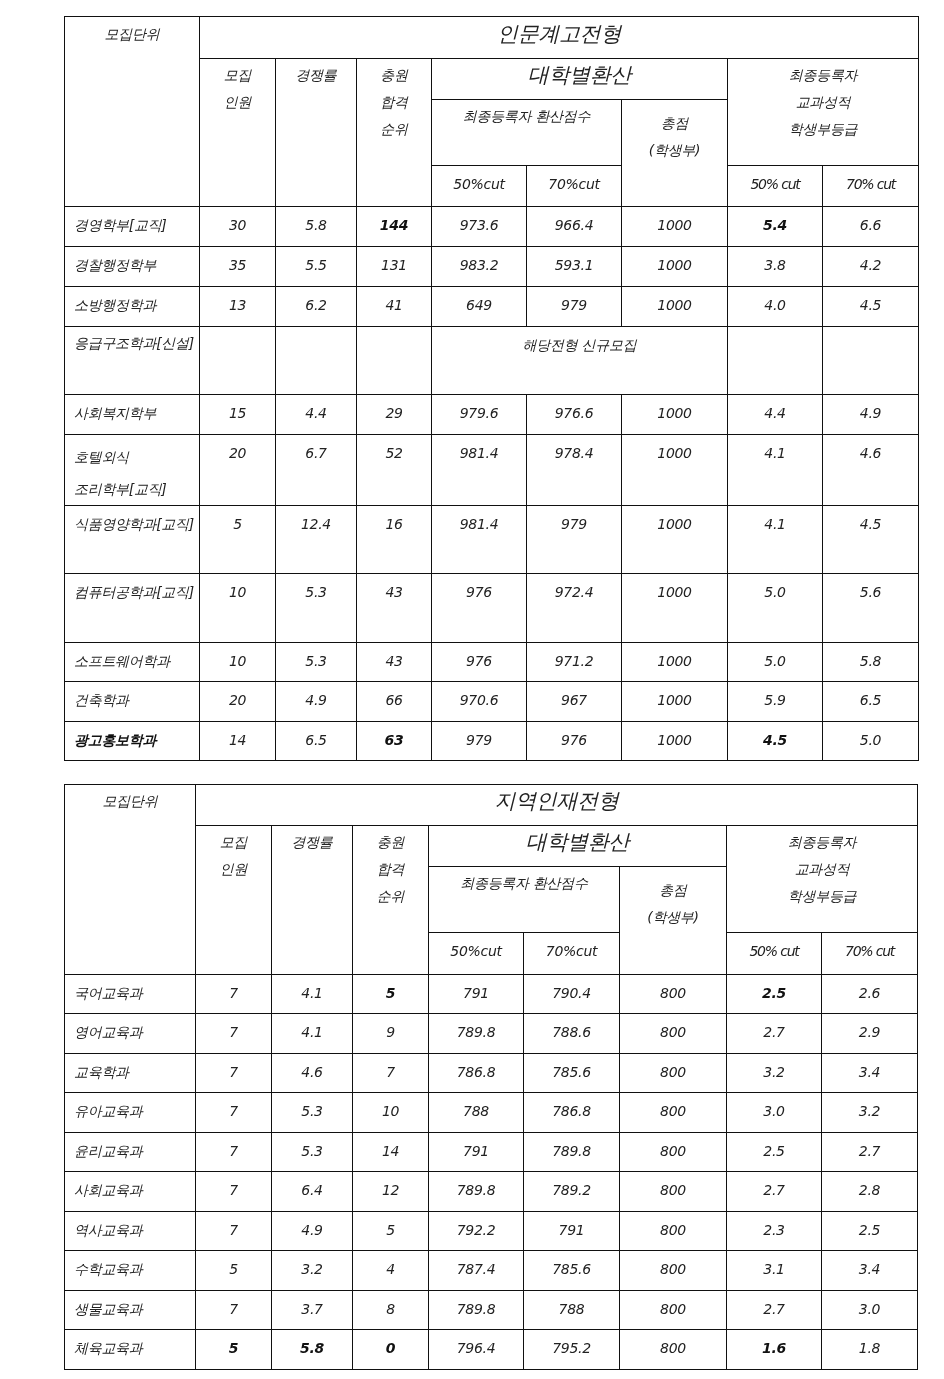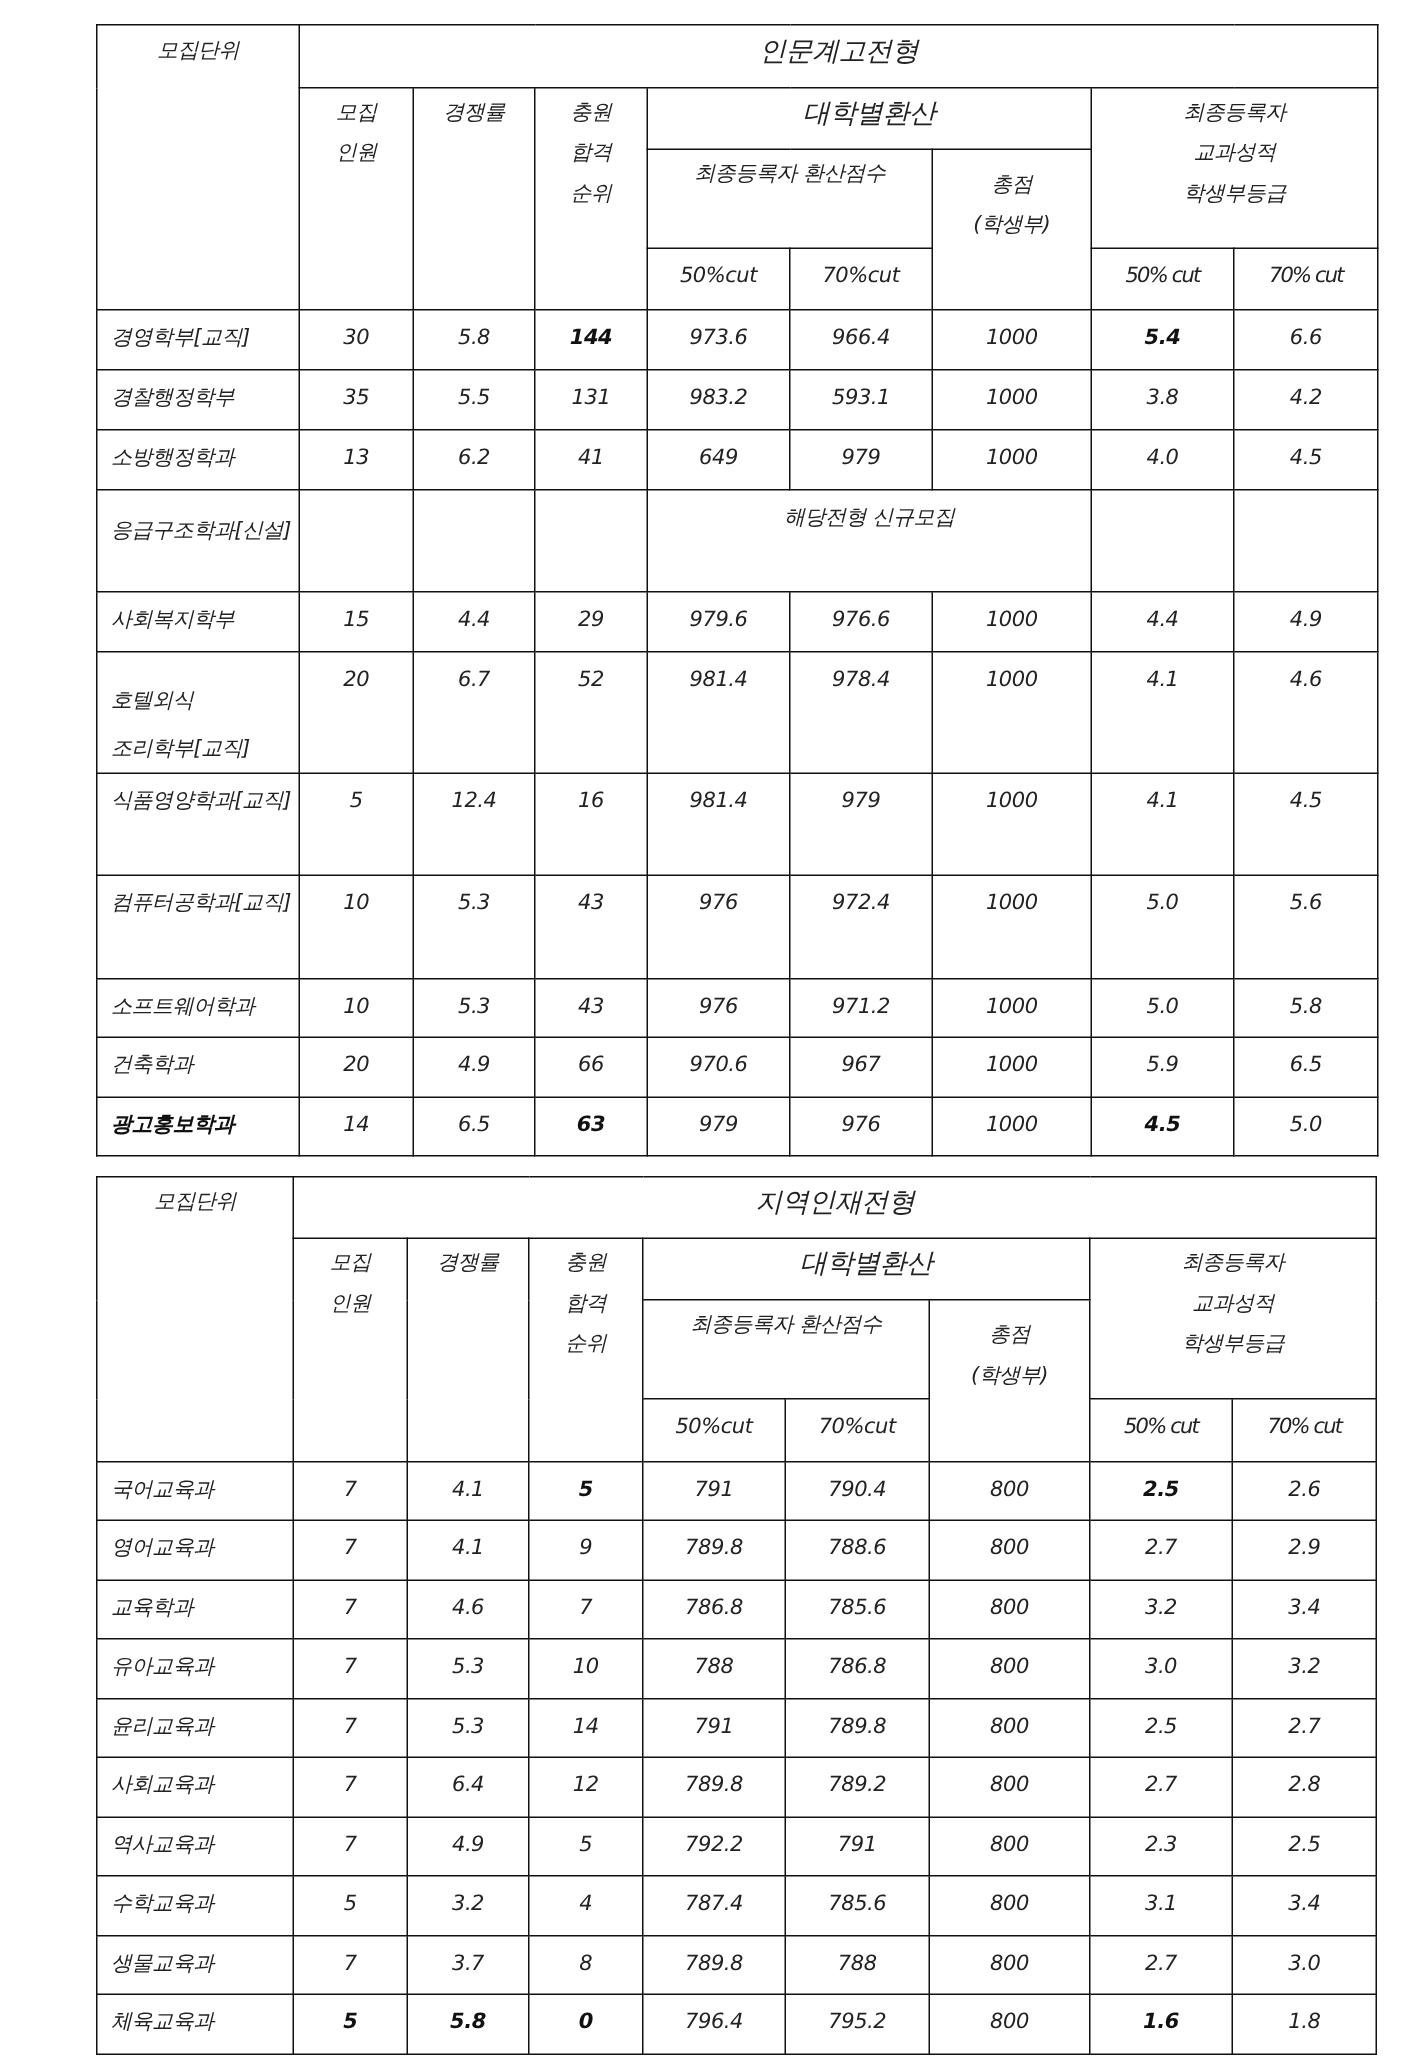--- a/index.html
+++ b/index.html
@@ -7,21 +7,21 @@
          font-family: "DejaVu Sans", "Liberation Sans", sans-serif; color: #222; }
   table { border-collapse: collapse; position: absolute; left: 64px; table-layout: fixed; font-style: italic; }
   td { border: 1.5px solid #111; font-size: 14px; text-align: center; vertical-align: top;
        padding: 0; line-height: 27px; letter-spacing: -0.3px; }
   td.name { text-align: left; padding-left: 9px; padding-right: 4px; word-break: break-all; }
   td.b { font-weight: bold; color: #111; }
   .hdr td { padding-top: 7px; }
   .pad { padding-top: 5px; }
   #t1 { top: 16px; width: 854px; }
   #t2 { top: 784px; width: 854px; }
-  .spec { font-size: 18px; margin-top: 28px; }
+  .spec { font-size: 21px; margin-top: 28px; }
   .cut { letter-spacing: -1.2px; }
 </style>
 </head>
 <body>
 
 <table id="t1">
   <colgroup>
     <col style="width:135px">
       <col style="width:76px">
       <col style="width:81px">
@@ -82,41 +82,41 @@
     <td class="pad">13</td>
     <td class="pad">6.2</td>
     <td class="pad">41</td>
     <td class="pad">649</td>
     <td class="pad">979</td>
     <td class="pad">1000</td>
     <td class="pad">4.0</td>
     <td class="pad">4.5</td>
   </tr>
   <tr style="height:68px">
-    <td class="name pad" style="line-height:32px;padding-top:11px">응급구조학과[신설]</td>
+    <td class="name pad" style="line-height:32px;padding-top:0">응급구조학과[신설]</td>
     <td></td>
     <td></td>
     <td></td>
     <td colspan="3" class="pad">해당전형 신규모집</td>
     <td></td>
     <td></td>
   </tr>
   <tr style="height:40px">
     <td class="name pad">사회복지학부</td>
     <td class="pad">15</td>
     <td class="pad">4.4</td>
     <td class="pad">29</td>
     <td class="pad">979.6</td>
     <td class="pad">976.6</td>
     <td class="pad">1000</td>
     <td class="pad">4.4</td>
     <td class="pad">4.9</td>
   </tr>
   <tr style="height:68px">
-    <td class="name pad" style="line-height:32px;padding-top:16px"><span>호텔외식</span><br><span>조리학부[교직]</span></td>
+    <td class="name pad" style="line-height:32px;padding-top:6px"><span>호텔외식</span><br><span>조리학부[교직]</span></td>
     <td class="pad">20</td>
     <td class="pad">6.7</td>
     <td class="pad">52</td>
     <td class="pad">981.4</td>
     <td class="pad">978.4</td>
     <td class="pad">1000</td>
     <td class="pad">4.1</td>
     <td class="pad">4.6</td>
   </tr>
   <tr style="height:68px">

